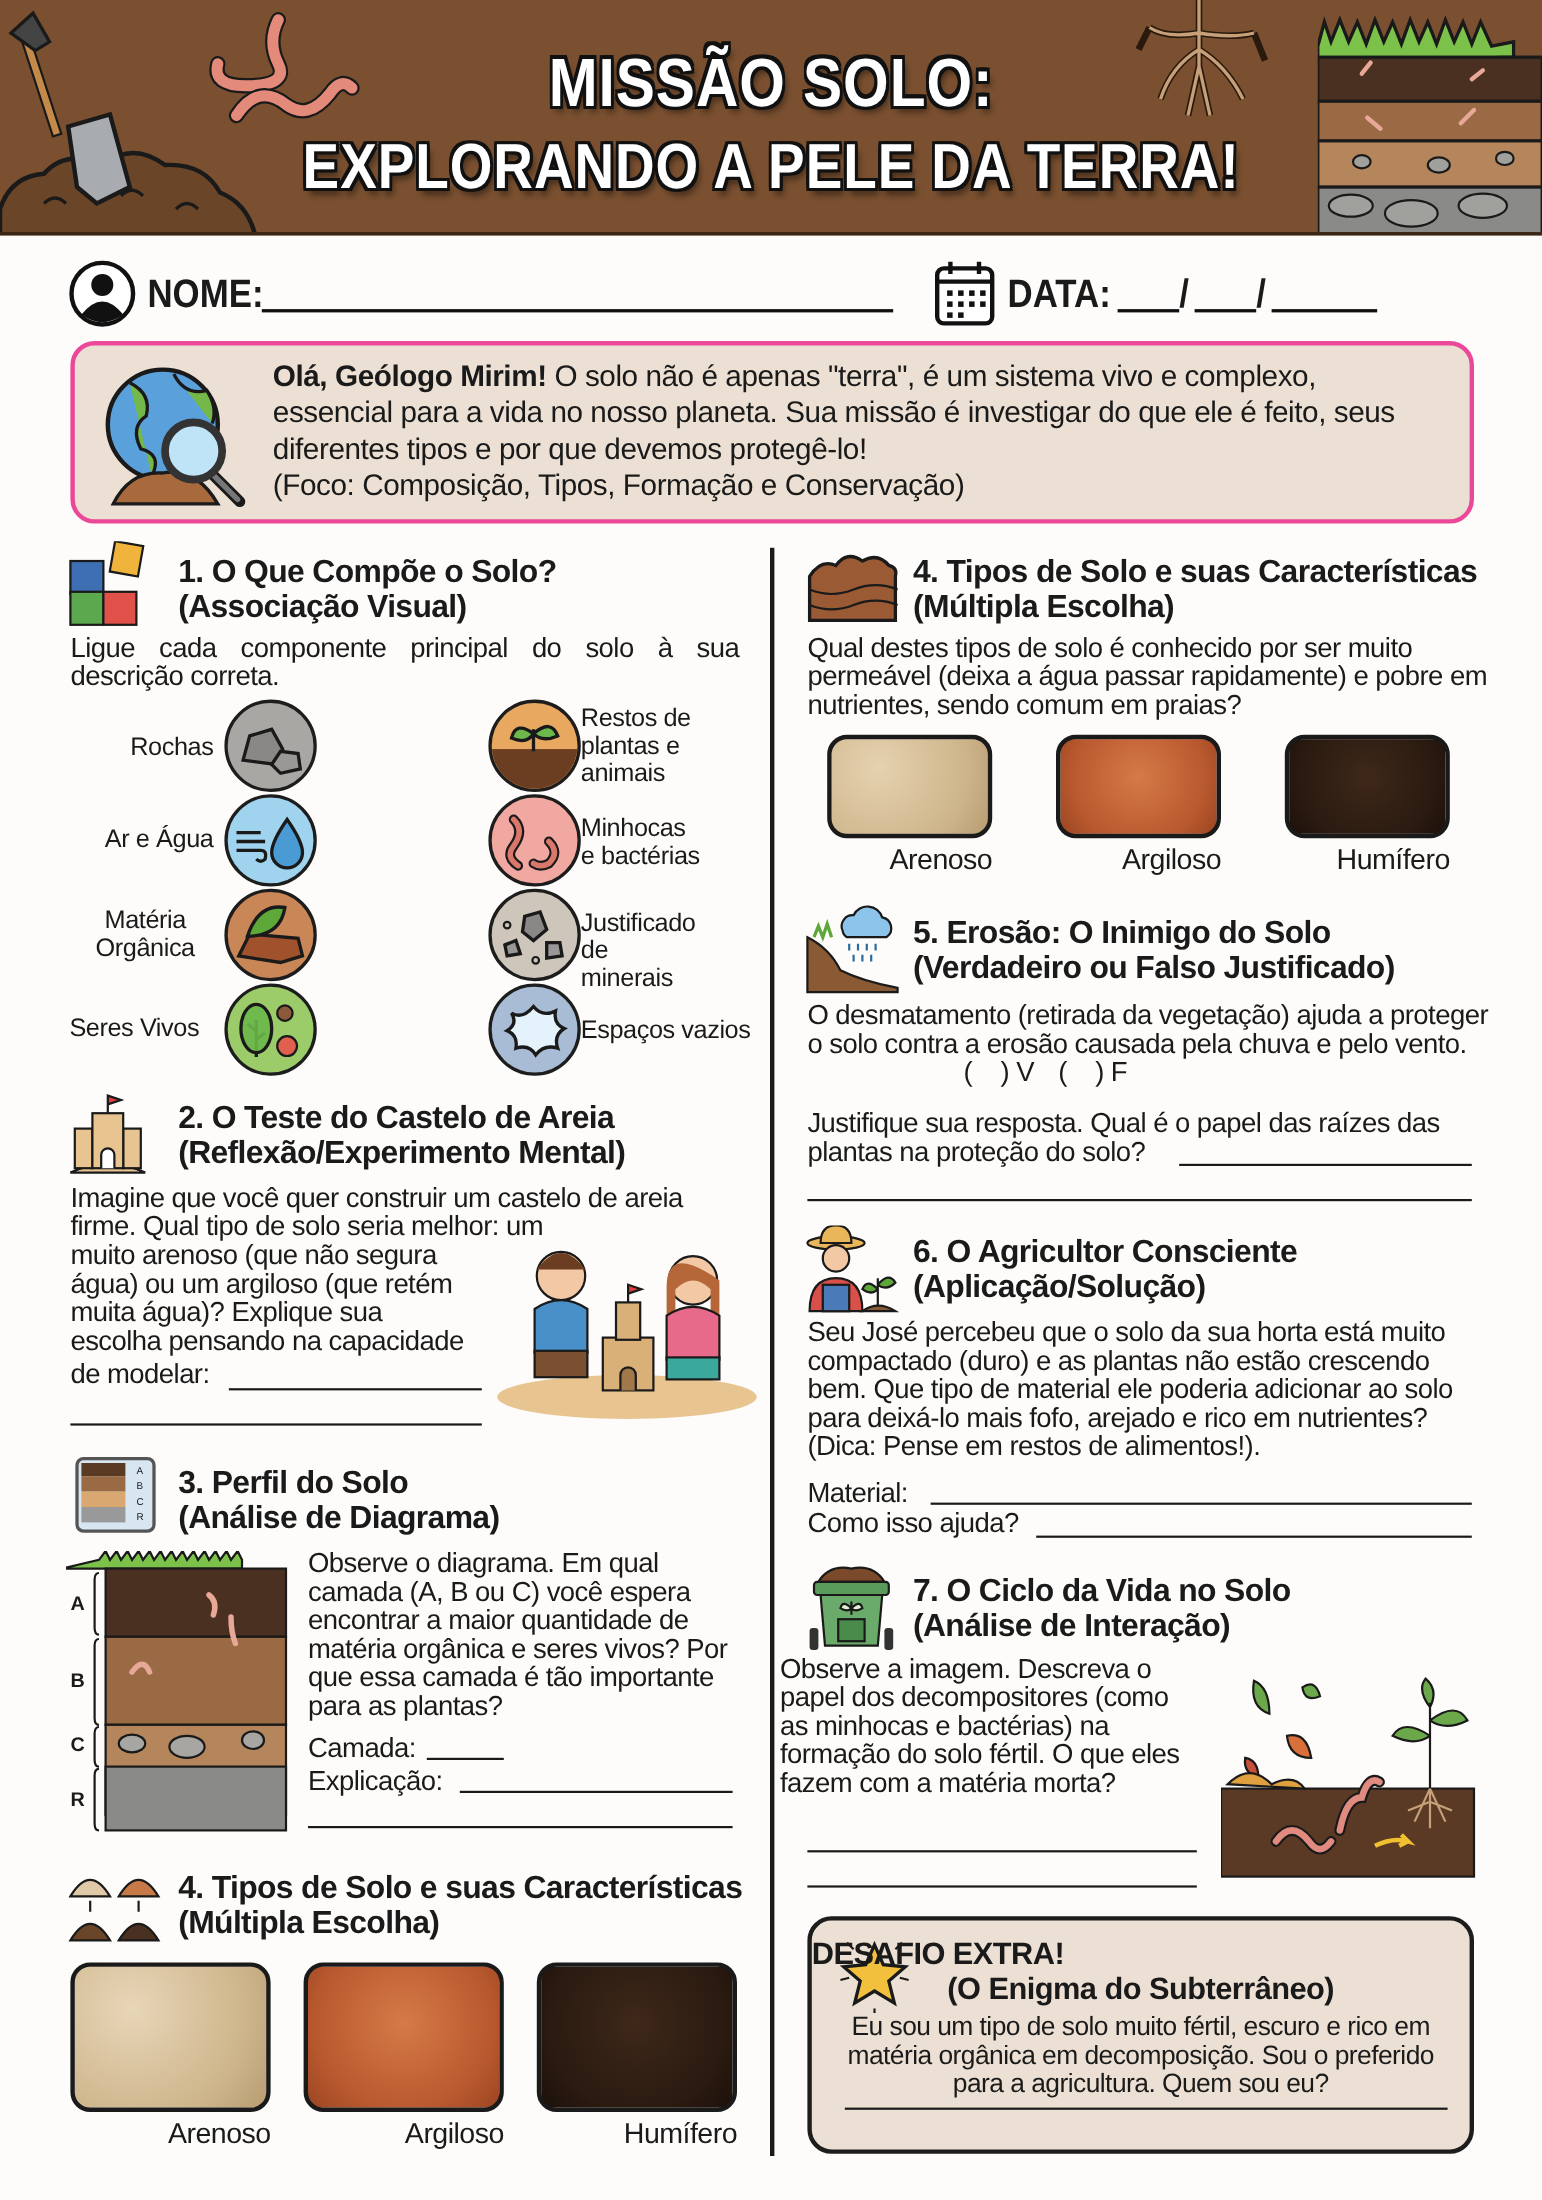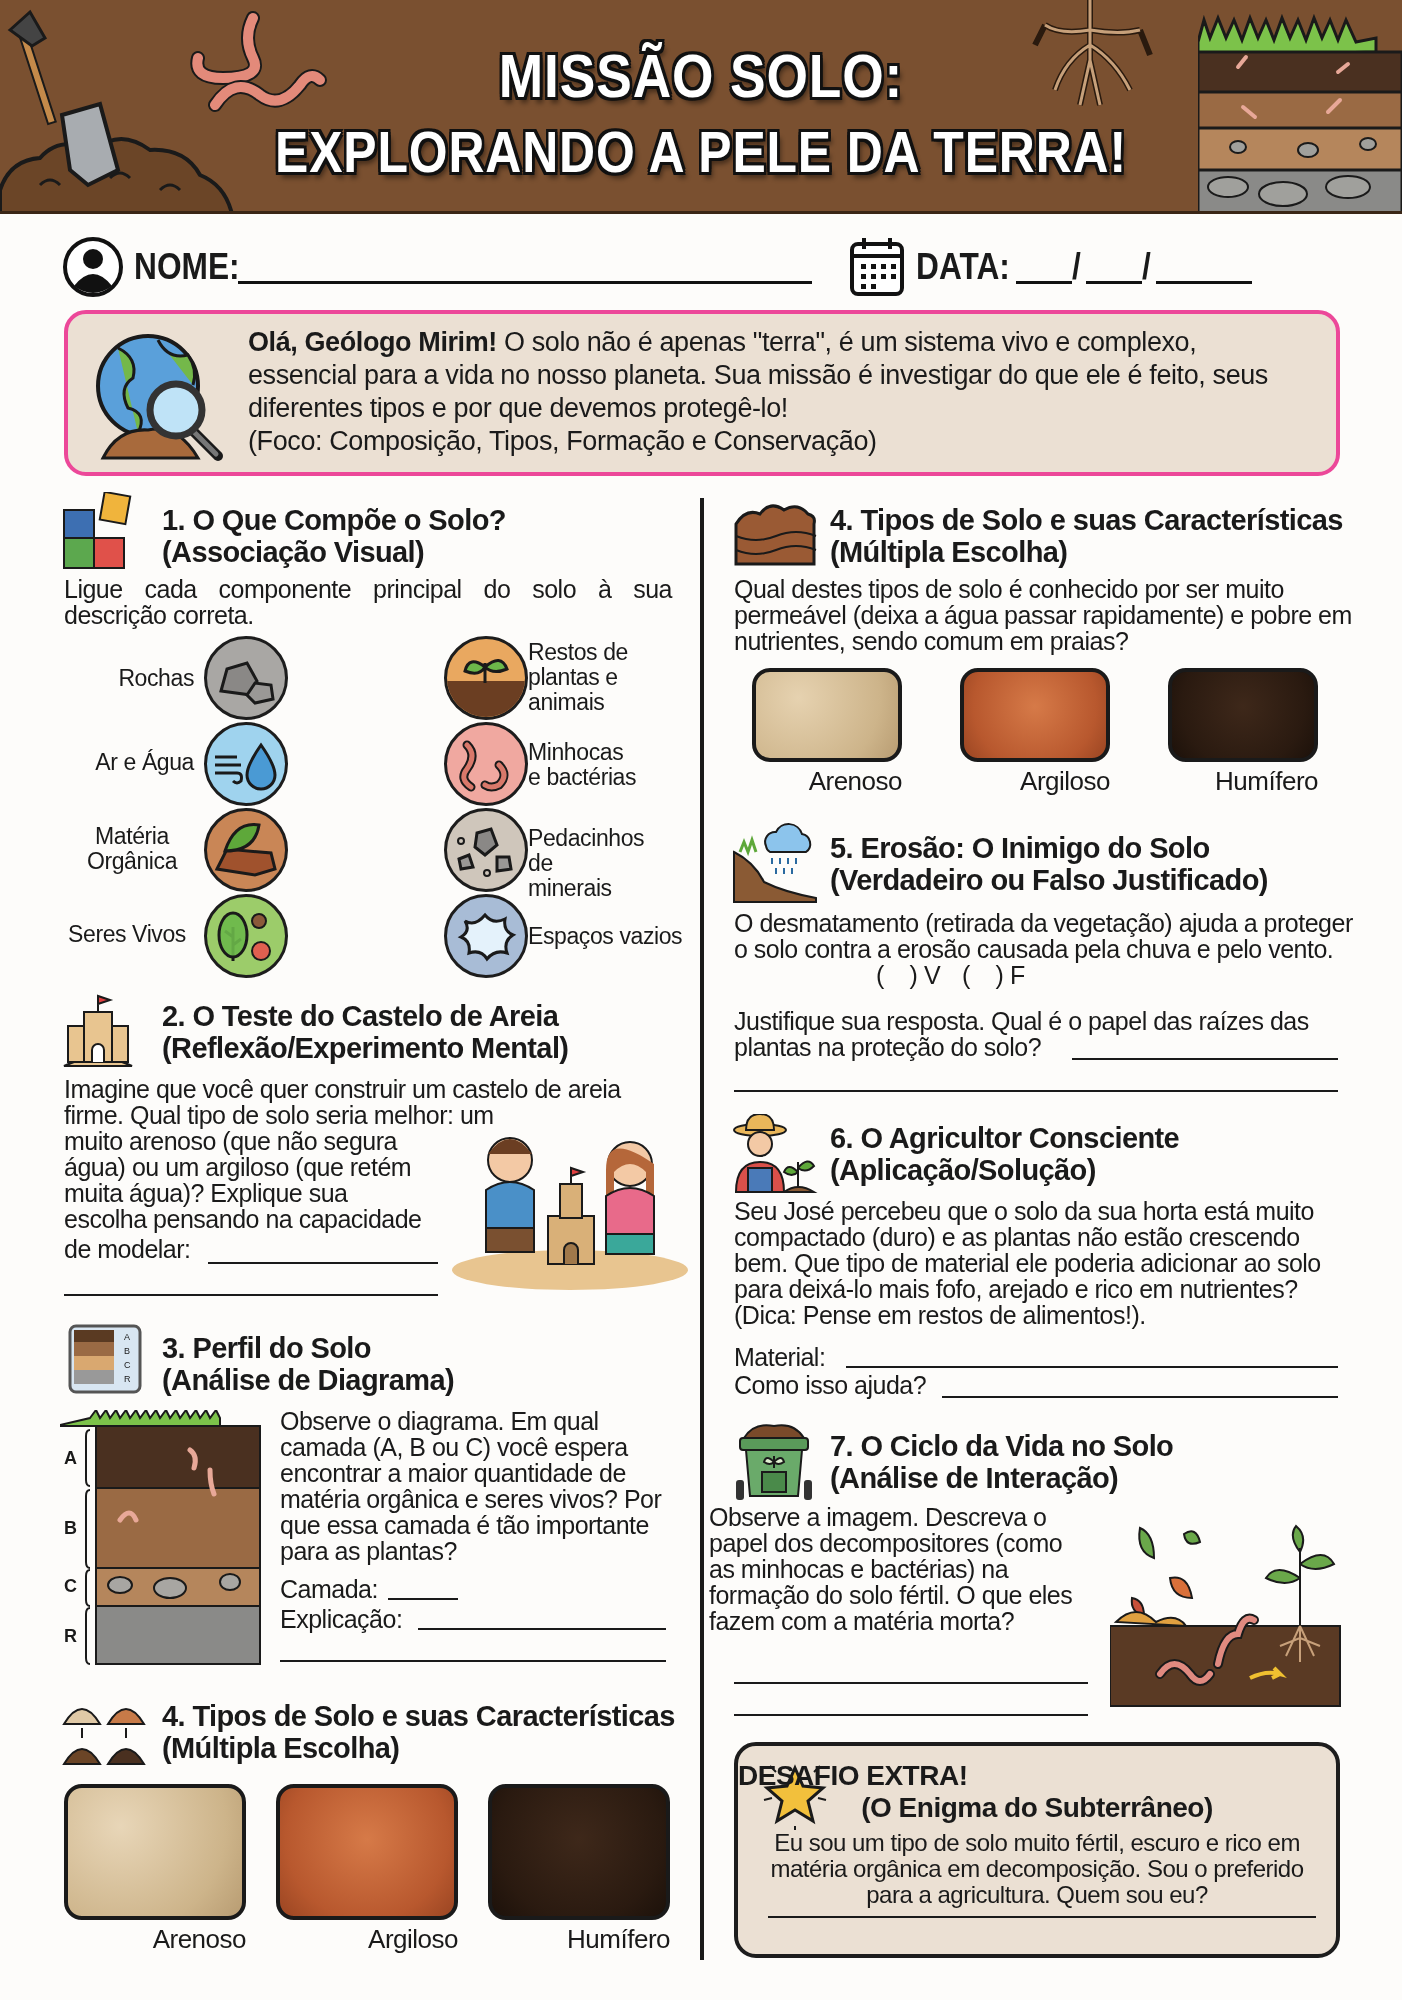--- a/index.html
+++ b/index.html
@@ -149,21 +149,21 @@
       <path d="M54 20 q-14 20-14 30 a14 14 0 0 0 28 0 q0-10-14-30Z" fill="#4a9ad4" stroke="#1a1a1a" stroke-width="3"></path>
     </svg>
 </div>
 <div class="comp-lbl" style="left:70px;top:824px;width:124px;text-align:center"><span>Matéria Orgânica</span></div>
 <div class="circ" style="left:204px;top:808px;background:#c98656">
   <svg width="78" height="78" viewBox="0 0 78 78">
       <path d="M10 58 l10-20 l44 4 l4 16 l-20 6Z" fill="#a0522d" stroke="#1a1a1a" stroke-width="3"></path>
       <path d="M18 40 q10-30 34-26 q-4 26-34 26Z" fill="#5ea83a" stroke="#1a1a1a" stroke-width="3"></path>
     </svg>
 </div>
-<div class="comp-lbl" style="left:60px;top:922px;width:134px;text-align:center">Seres Vivos</div>
+<div class="comp-lbl" style="left:47px;top:922px;width:134px;text-align:right">Seres Vivos</div>
 <div class="circ" style="left:204px;top:894px;background:#9ccc6a">
   <svg width="78" height="78" viewBox="0 0 78 78">
       <path d="M26 64 V30 M26 40 l-8-6 M26 48 l8-6" stroke="#1a1a1a" stroke-width="3"></path>
       <ellipse cx="26" cy="38" rx="14" ry="22" fill="#6cb84a" stroke="#1a1a1a" stroke-width="3" fill-opacity=".9"></ellipse>
       <circle cx="52" cy="24" r="7" fill="#8b5a3a" stroke="#1a1a1a" stroke-width="2"></circle>
       <circle cx="54" cy="54" r="9" fill="#e06050" stroke="#1a1a1a" stroke-width="2"></circle>
     </svg>
 </div>
 
 <div class="circ" style="left:444px;top:636px;background:#e9a860">
@@ -184,21 +184,21 @@
 <div class="comp-lbl" style="left:528px;top:740px;width:110px">Minhocas e bactérias</div>
 <div class="circ" style="left:444px;top:808px;background:#cfc6bb">
   <svg width="78" height="78" viewBox="0 0 78 78">
       <path d="M30 22 l14-4 l6 16 l-12 10 l-10-8Z" fill="#8a8886" stroke="#1a1a1a" stroke-width="3"></path>
       <path d="M12 48 l10-4 l4 12 l-12 2Z" fill="#9a9896" stroke="#1a1a1a" stroke-width="3"></path>
       <path d="M50 46 l12 0 l2 12 l-14 2Z" fill="#9a9896" stroke="#1a1a1a" stroke-width="3"></path>
       <circle cx="14" cy="30" r="3" fill="none" stroke="#1a1a1a" stroke-width="2"></circle>
       <circle cx="40" cy="62" r="3" fill="none" stroke="#1a1a1a" stroke-width="2"></circle>
     </svg>
 </div>
-<div class="comp-lbl" style="left:528px;top:826px;width:110px">Pedacinhos de minerais</div>
+<div class="comp-lbl" style="left:528px;top:826px;width:110px">Justificado de minerais</div>
 <div class="circ" style="left:444px;top:894px;background:#a8bcd6">
   <svg width="78" height="78" viewBox="0 0 78 78">
       <path d="M18 24 q10 6 20-6 q8 10 20 4 q-2 12 8 16 q-10 6-6 18 q-12-4-20 6 q-6-10-18-6 q2-12-8-16 q10-6 4-16Z" fill="#e4f2fb" stroke="#1a1a1a" stroke-width="3"></path>
     </svg>
 </div>
 <div class="comp-lbl" style="left:528px;top:924px;width:160px">Espaços vazios</div>
 
 <svg class="icn" style="left:62px;top:992px" width="72" height="76" viewBox="0 0 72 76">
   <path d="M2 74 q34-16 68 0Z" fill="#e8c590" stroke="#1a1a1a" stroke-width="2"></path>
   <rect x="6" y="34" width="16" height="36" fill="#e8c590" stroke="#1a1a1a" stroke-width="2"></rect>

